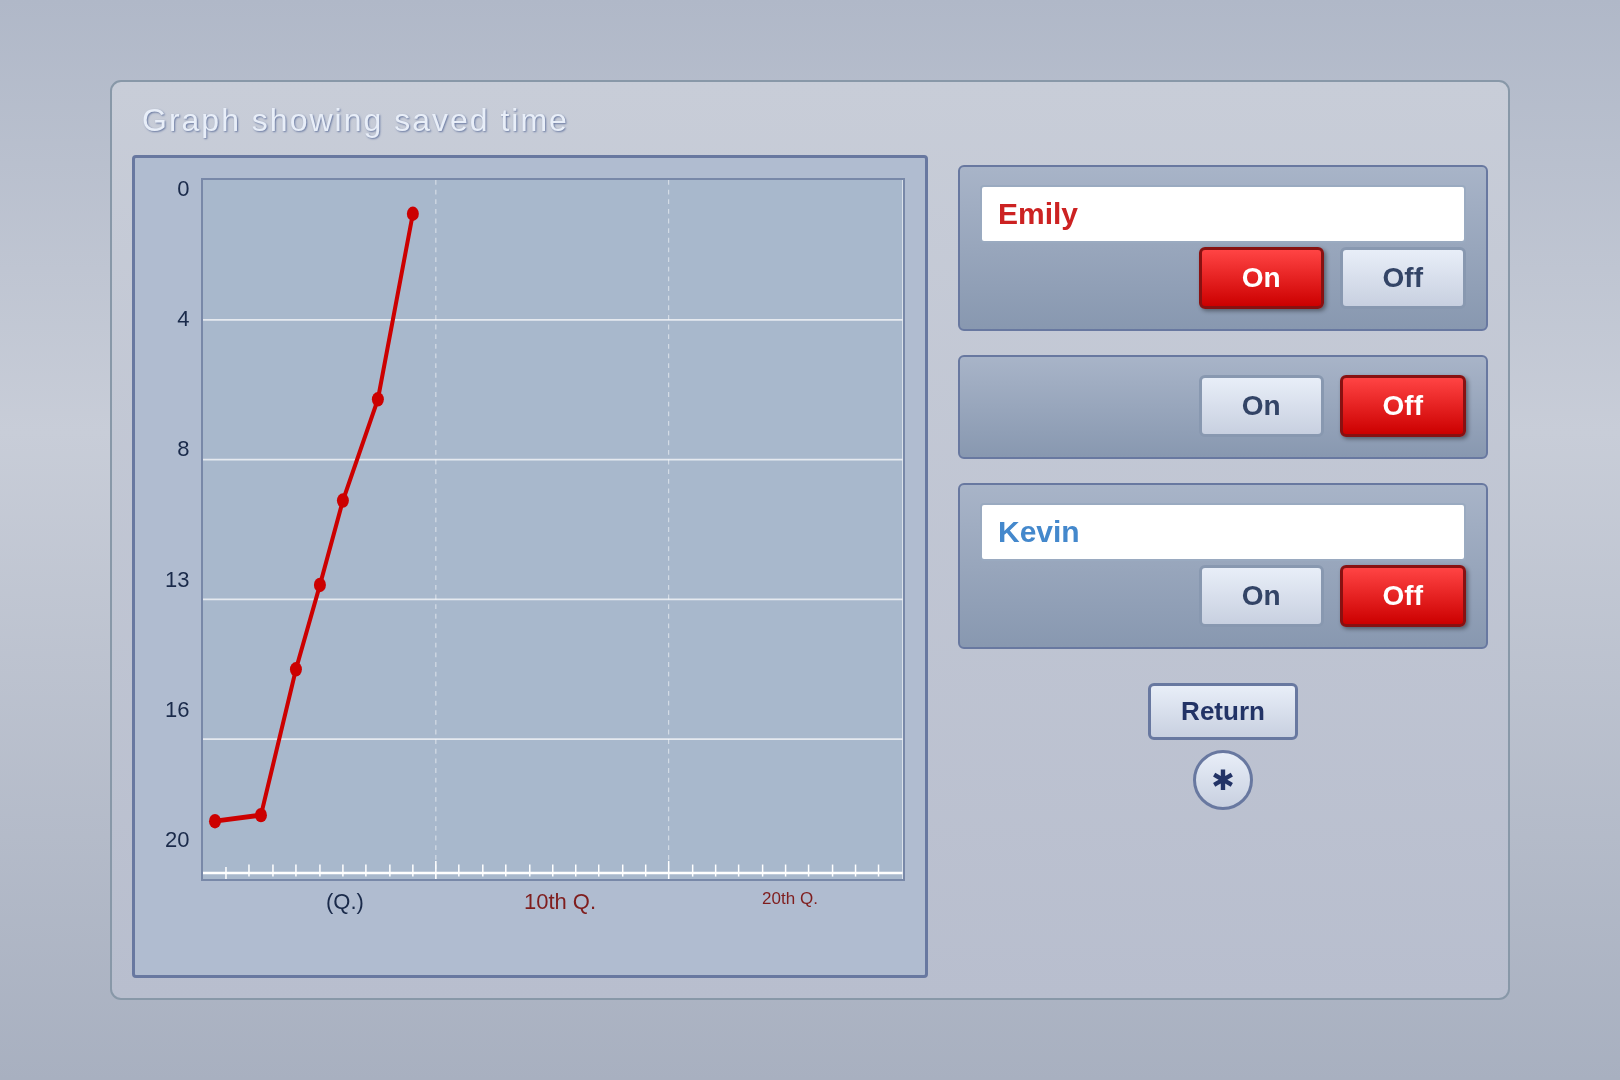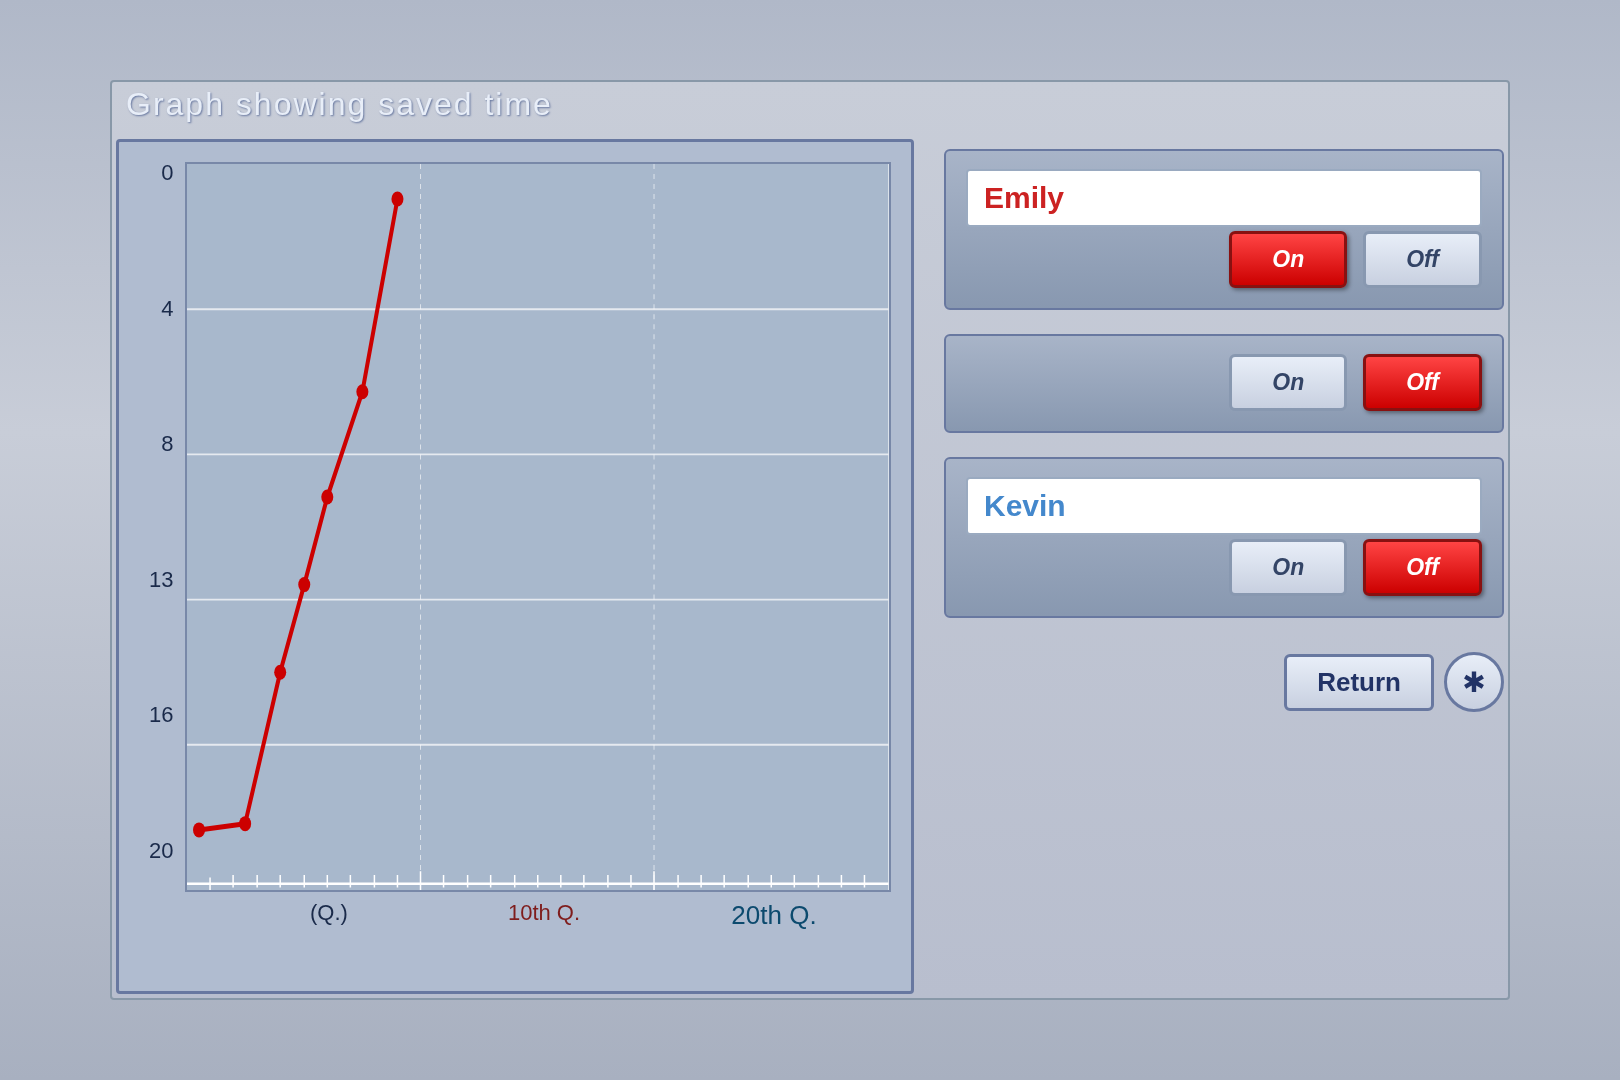--- a/index.html
+++ b/index.html
@@ -14,24 +14,24 @@
       justify-content: center;
       font-family: Arial, sans-serif;
       overflow: hidden;
     }
 
     .main-container {
       width: 1400px;
       height: 920px;
       background: linear-gradient(180deg, #c8cdd8 0%, #b8bece 100%);
       border: 2px solid #8898a8;
-      border-radius: 4px;
-      display: flex;
-      flex-direction: column;
-      padding: 4px;
+      border-radius: 11px;
+      display: flex;
+      flex-direction: column;
+      padding: 20px;
       gap: 16px;
     }
 
     .title-bar {
       color: #e8eef8;
       font-size: 32px;
       font-weight: normal;
       letter-spacing: 2px;
       text-shadow: 1px 1px 2px #6878a0;
       padding-left: 10px;
@@ -134,28 +134,27 @@
 
     .player-buttons {
       display: flex;
       flex-direction: row;
       gap: 16px;
       justify-content: flex-end;
     }
 
     .btn {
       padding: 12px 40px;
-      font-size: 23px;
+      font-size: 28px;
       font-weight: bold;
       border-radius: 6px;
       cursor: pointer;
       border: 3px solid #555;
       min-width: 110px;
       text-align: center;
-      font-style: italic;
     }
 
     .btn-on-active {
       background: linear-gradient(180deg, #ff4444 0%, #cc0000 100%);
       color: white;
       border-color: #881111;
       box-shadow: 2px 2px 4px rgba(0,0,0,0.4);
     }
 
     .btn-off-inactive {
@@ -173,21 +172,21 @@
     .btn-off-active {
       background: linear-gradient(180deg, #ff4444 0%, #cc0000 100%);
       color: white;
       border-color: #881111;
       box-shadow: 2px 2px 4px rgba(0,0,0,0.4);
     }
 
     
     .bottom-row {
       display: flex;
-      flex-direction: row;
+      flex-direction: column;
       justify-content: flex-end;
       align-items: center;
       gap: 10px;
       padding-top: 10px;
     }
 
     .return-btn {
       background: linear-gradient(180deg, #e8eef8 0%, #c8d0e0 100%);
       border: 3px solid #6878a0;
       border-radius: 6px;
@@ -292,21 +291,21 @@
             <circle cx="140" cy="266" r="6" fill="#cc0000"></circle>
             <circle cx="175" cy="182" r="6" fill="#cc0000"></circle>
             <circle cx="210" cy="28" r="6" fill="#cc0000"></circle>
           </svg>
         </div>
       </div>
 
       <div style="display:flex; flex-direction:row; padding-left: 80px; gap: 0; margin-top: 8px;">
         <div style="font-size:22px; color:#1a2a4a; width:200px; text-align:center;">(Q.)</div>
         <div style="font-size:22px; color:#7f1d1d; width:230px; text-align:center;">10th Q.</div>
-        <div style="font-size:26px; color:#0c4a6e; width:230px; text-align:center;">20th Q.</div>
+        <div style="font-size:17px; color:#7f1d1d; width:230px; text-align:center;">20th Q.</div>
       </div>
 
     </div>
 
     <div class="right-panel">
 
       <div class="player-card">
         <div class="player-name-box">
           <span class="name-emily">Emily</span>
         </div>

